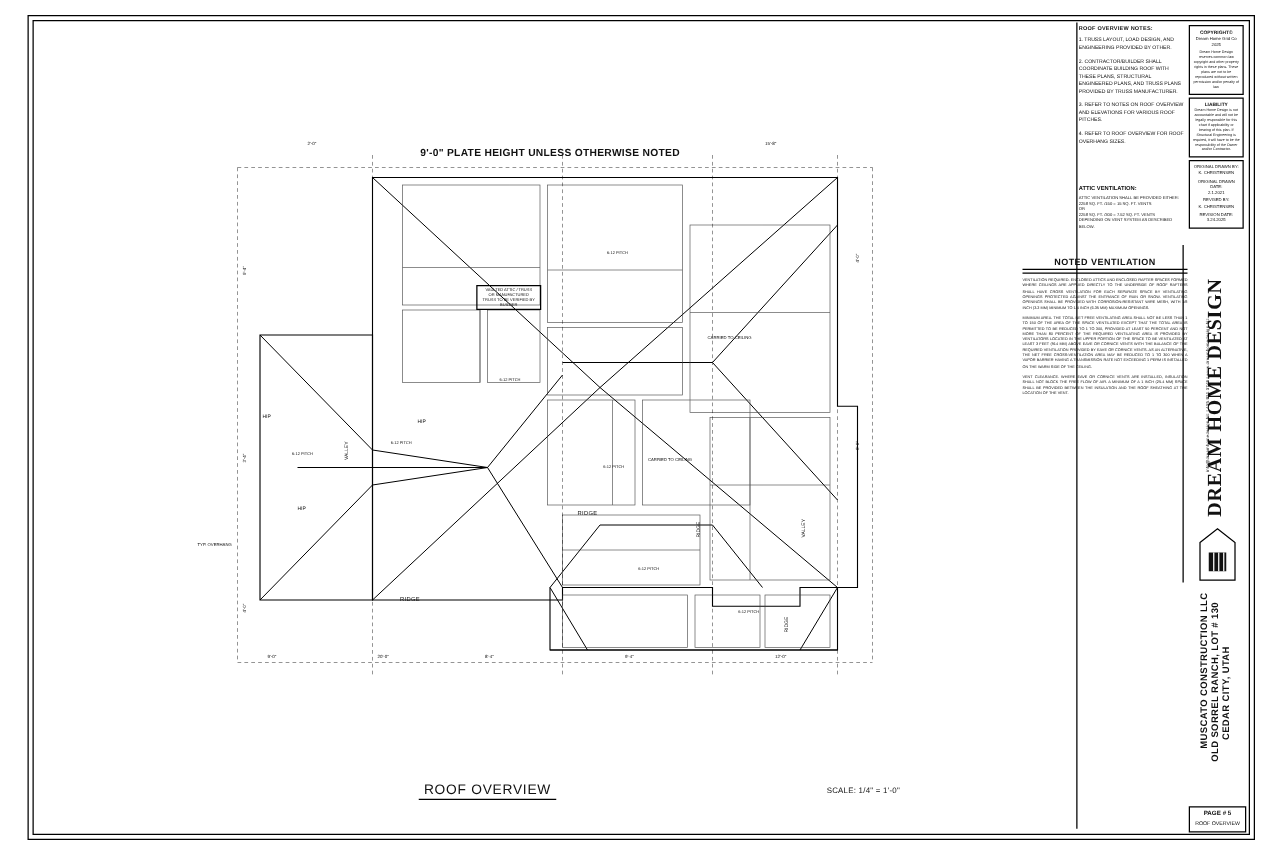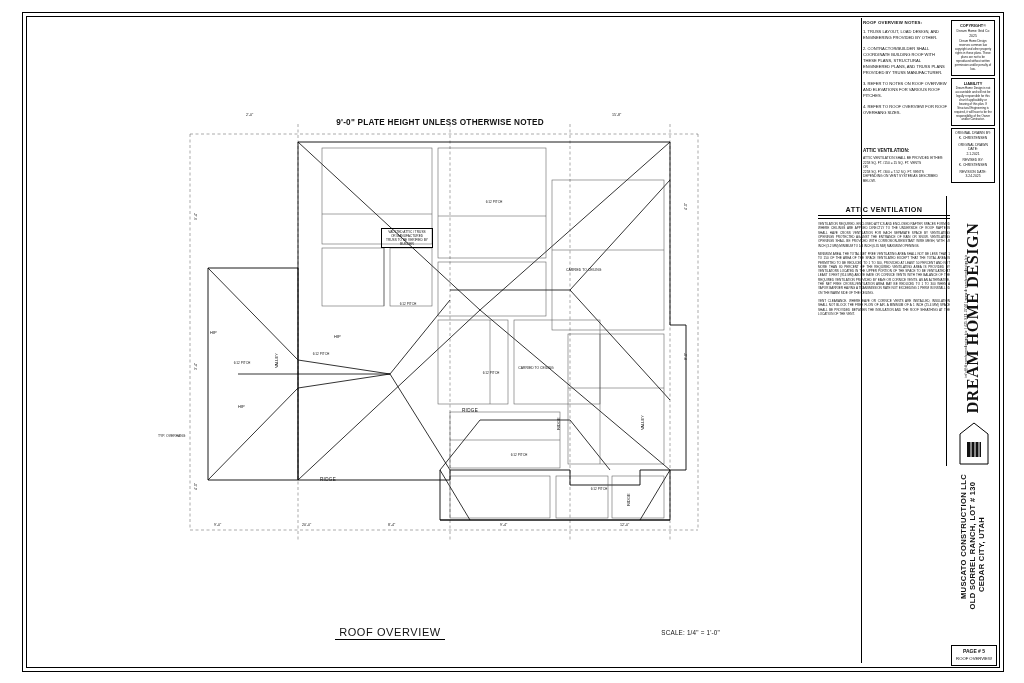--- a/index.html
+++ b/index.html
@@ -217,21 +217,21 @@
       <div class="lbl" style="margin-top:2px;">ORIGINAL DRAWN DATE:</div>
       <div class="lbl">2.1.2021</div>
       <div class="lbl" style="margin-top:2px;">REVISED BY:</div>
       <div class="lbl">K. CHRISTENSEN</div>
       <div class="lbl" style="margin-top:2px;">REVISION DATE:</div>
       <div class="lbl">3.24.2025</div>
     </div>
   </div>
 
   <div class="av-block">
-    <div class="av-title">ATTIC VENTILATION</div>
+    <div class="av-title">NOTED VENTILATION</div>
     <div class="av-rule"></div>
     <div class="av-body">
       <p>VENTILATION REQUIRED. ENCLOSED ATTICS AND ENCLOSED RAFTER SPACES FORMED WHERE CEILINGS ARE APPLIED DIRECTLY TO THE UNDERSIDE OF ROOF RAFTERS SHALL HAVE CROSS VENTILATION FOR EACH SEPARATE SPACE BY VENTILATING OPENINGS PROTECTED AGAINST THE ENTRANCE OF RAIN OR SNOW.  VENTILATING OPENINGS SHALL BE PROVIDED WITH CORROSION-RESISTANT WIRE MESH, WITH 1/8 INCH (3.2 MM) MINIMUM TO 1/4 INCH (6.35 MM) MAXIMUM OPENINGS.</p>
       <p>MINIMUM AREA.  THE TOTAL NET FREE VENTILATING AREA SHALL NOT BE LESS THAN 1 TO 150 OF THE AREA OF THE SPACE VENTILATED EXCEPT THAT THE TOTAL AREA IS PERMITTED TO BE REDUCED TO 1 TO 300, PROVIDED AT LEAST 50 PERCENT AND NOT MORE THAN 80 PERCENT OF THE REQUIRED VENTILATING AREA IS PROVIDED BY VENTILATORS LOCATED IN THE UPPER PORTION OF THE SPACE TO BE VENTILATED AT LEAST 3 FEET (914 MM) ABOVE EAVE OR CORNICE VENTS WITH THE BALANCE OF THE REQUIRED VENTILATION PROVIDED BY EAVE OR CORNICE VENTS.  AS AN ALTERNATIVE, THE NET FREE CROSS-VENTILATION AREA MAY BE REDUCED TO 1 TO 300 WHEN A VAPOR BARRIER HAVING A TRANSMISSION RATE NOT EXCEEDING 1 PERM IS INSTALLED ON THE WARM SIDE OF THE CEILING.</p>
       <p>VENT CLEARANCE.  WHERE EAVE OR CORNICE VENTS ARE INSTALLED, INSULATION SHALL NOT BLOCK THE FREE FLOW OF AIR.  A MINIMUM OF A 1 INCH (25.4 MM) SPACE SHALL BE PROVIDED BETWEEN THE INSULATION AND THE ROOF SHEATHING AT THE LOCATION OF THE VENT.</p>
     </div>
   </div>
 
   <div class="brandline"></div>
   <div class="brand">

